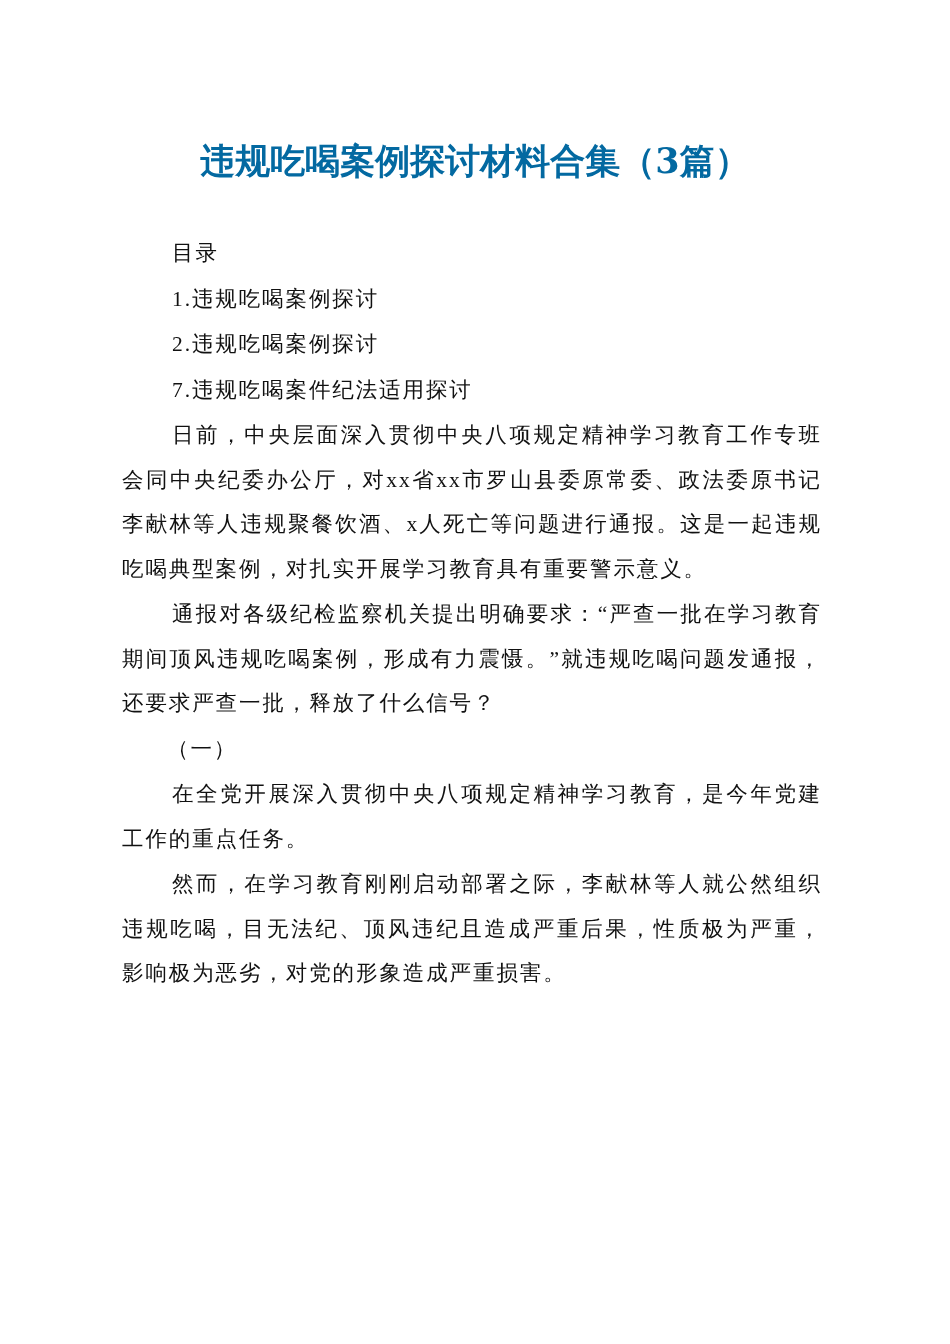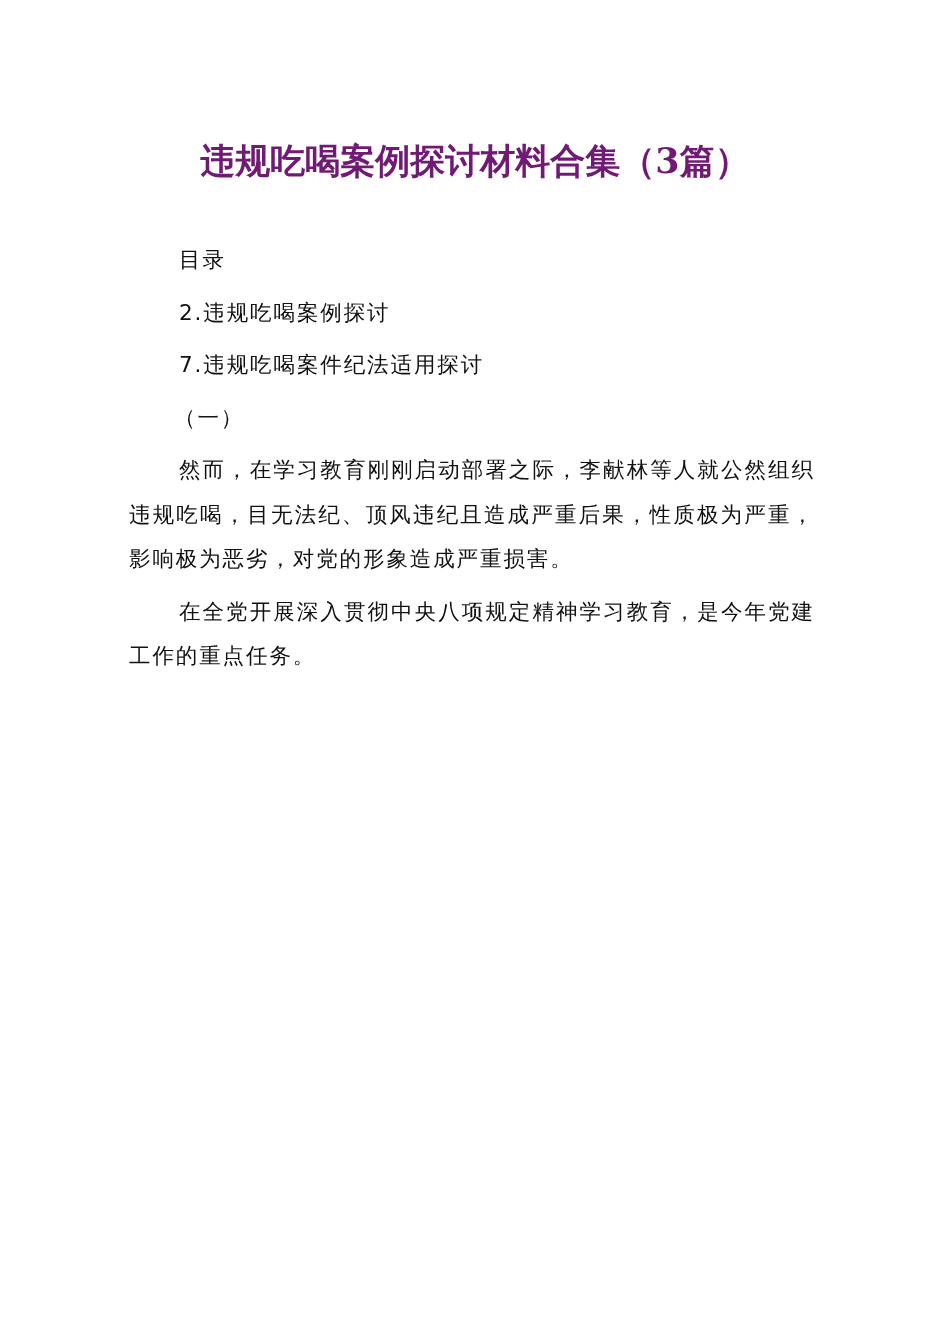--- a/index.html
+++ b/index.html
@@ -26,59 +26,63 @@
       position: absolute;
       top: 136px;
       left: 0;
       width: 950px;
       text-align: center;
       font-family: "DejaVu Serif", "Liberation Serif", serif;
       font-weight: bold;
       font-size: 35px;
       line-height: 50px;
       letter-spacing: 0px;
-      color: #701a75;
+      color: #0369a1;
       margin: 0;
     }
     .body {
       position: absolute;
       top: 230px;
       left: 121px;
       width: 702px;
       font-family: "DejaVu Sans", "Liberation Sans", sans-serif;
       font-size: 21.5px;
       line-height: 44.5px;
       letter-spacing: 1.9px;
       color: #111111;
     }
     .line {
-      margin: 8px;
+      margin: 1px;
       padding: 0;
       white-space: normal;
       text-align: justify;
       word-break: break-all;
+      font-family: Liberation Serif, serif;
     }
     .indent {
       text-indent: 50px;
     }
     .paren {
       text-indent: 45px;
     }
   </style>
 </head>
 <body>
 
 <div class="page">
   <h1 class="title">违规吃喝案例探讨材料合集（3篇）</h1>
 
   <div class="body">
     <p class="line indent">目录</p>
+    <p class="line indent">1.违规吃喝案例探讨</p>
     <p class="line indent">2.违规吃喝案例探讨</p>
     <p class="line indent">7.违规吃喝案件纪法适用探讨</p>
 
 
+    <p class="line indent">日前，中央层面深入贯彻中央八项规定精神学习教育工作专班会同中央纪委办公厅，对xx省xx市罗山县委原常委、政法委原书记李献林等人违规聚餐饮酒、x人死亡等问题进行通报。这是一起违规吃喝典型案例，对扎实开展学习教育具有重要警示意义。</p>
+    <p class="line indent">通报对各级纪检监察机关提出明确要求：“严查一批在学习教育期间顶风违规吃喝案例，形成有力震慑。”就违规吃喝问题发通报，还要求严查一批，释放了什么信号？</p>
 
     <p class="line paren">（一）</p>
 
+    <p class="line indent">在全党开展深入贯彻中央八项规定精神学习教育，是今年党建工作的重点任务。</p>
     <p class="line indent">然而，在学习教育刚刚启动部署之际，李献林等人就公然组织违规吃喝，目无法纪、顶风违纪且造成严重后果，性质极为严重，影响极为恶劣，对党的形象造成严重损害。</p>
-    <p class="line indent">在全党开展深入贯彻中央八项规定精神学习教育，是今年党建工作的重点任务。</p>
   </div>
 </div>
 
 </body></html>

